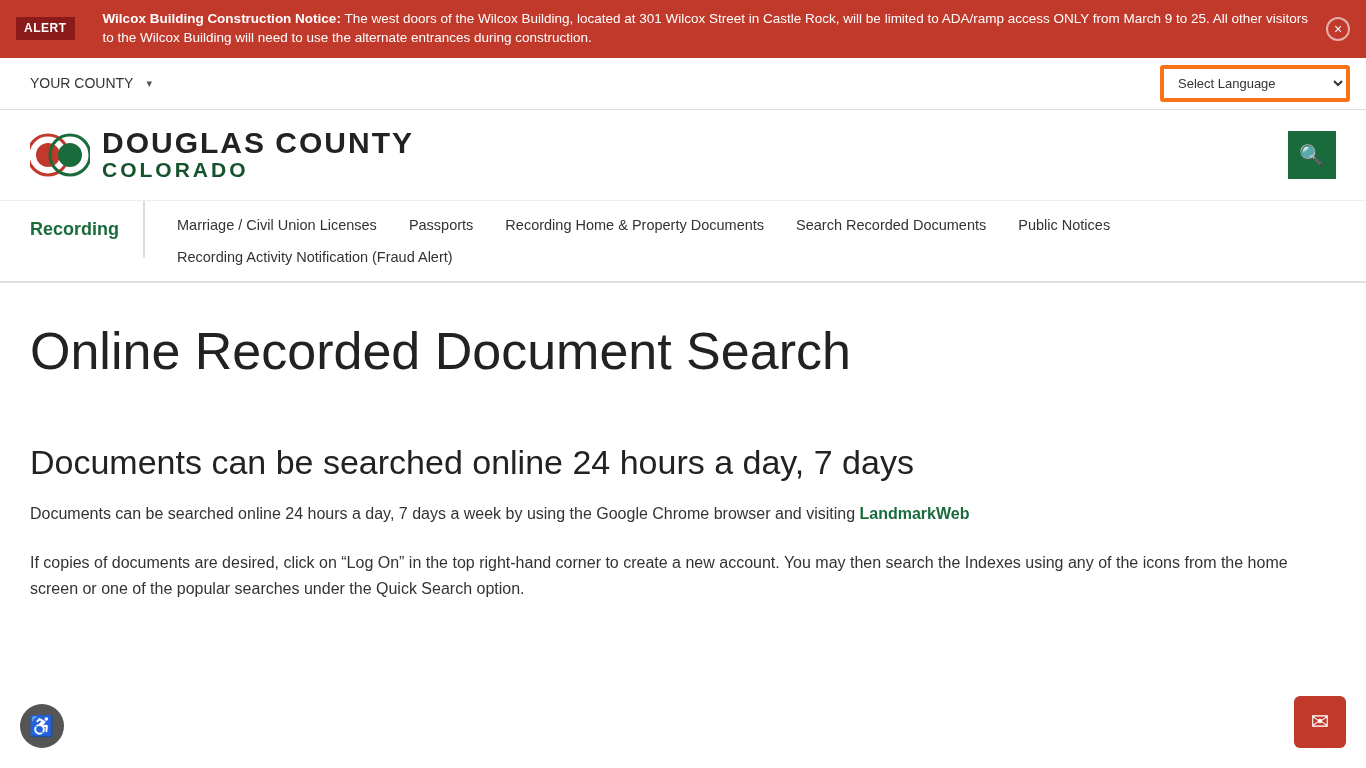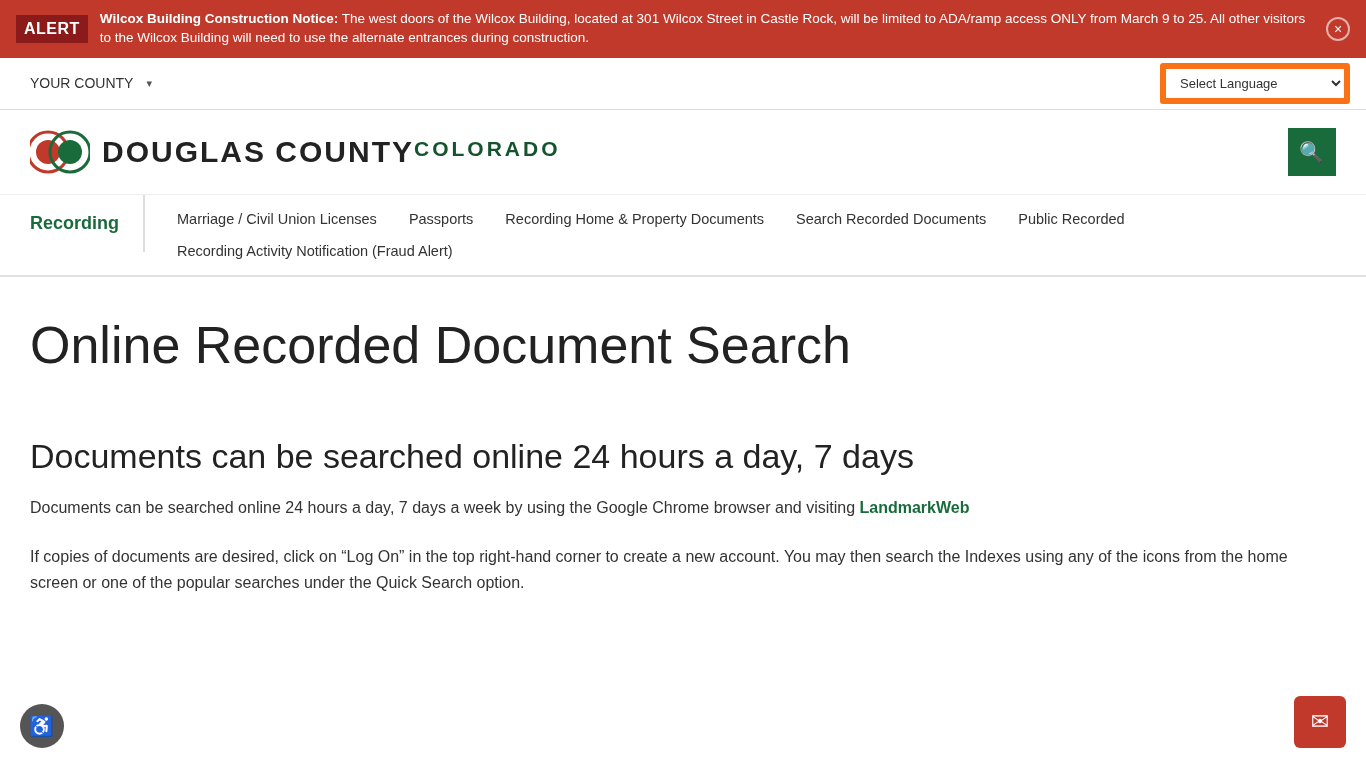--- a/index.html
+++ b/index.html
@@ -13,23 +13,23 @@
       align-items: center;
       padding: 10px 16px;
       font-size: 13.5px;
       line-height: 1.4;
       min-height: 56px;
     }
     .alert-label {
       background: #8b1a1a;
       color: #fff;
       font-weight: bold;
-      font-size: 16px;
+      font-size: 12px;
       padding: 3px 8px;
-      margin-right: 12px;
+      margin-right: 28px;
       flex-shrink: 0;
       letter-spacing: 0.5px;
     }
     .alert-text { flex: 1; }
     .alert-text strong { font-weight: bold; }
     .alert-close {
       background: none;
       border: 2px solid rgba(255,255,255,0.6);
       border-radius: 50%;
       color: #fff;
@@ -64,21 +64,21 @@
       align-items: center;
       gap: 13px;
       font-weight: 500;
     }
     .chevron { font-size: 11px; color: #555; }
     .top-nav-right {
       margin-left: auto;
     }
     .language-select {
       padding: 6px 10px;
-      border: 6px solid #f97316;
+      border: 4px solid #f97316;
       border-radius: 3px;
       font-size: 13px;
       color: #333;
       background: #fff;
       cursor: pointer;
       width: 190px;
     }
 
     
     .site-header {
@@ -92,21 +92,21 @@
       display: flex;
       align-items: center;
       gap: 12px;
     }
     .logo-circles {
       display: flex;
       gap: 4px;
     }
     .logo-text-group {
       display: flex;
-      flex-direction: row;
+      flex-direction: column;
     }
     .logo-text-main {
       font-size: 30px;
       font-weight: 900;
       color: #222;
       letter-spacing: 1px;
       line-height: 1;
       text-transform: uppercase;
     }
     .logo-text-sub {
@@ -286,21 +286,21 @@
   </button>
 </header>
 
 <nav class="main-nav">
   <div class="nav-section-label">Recording</div>
   <div class="nav-links">
     <a class="nav-link" href="#">Marriage / Civil Union Licenses</a>
     <a class="nav-link" href="#">Passports</a>
     <a class="nav-link" href="#">Recording Home &amp; Property Documents</a>
     <a class="nav-link" href="#">Search Recorded Documents</a>
-    <a class="nav-link" href="#">Public Recorded</a>
+    <a class="nav-link" href="#">Public Notices</a>
     <br>
     <a class="nav-link" href="#">Recording Activity Notification (Fraud Alert)</a>
   </div>
 </nav>
 
 <main class="main-content">
   <h1 class="page-title">Online Recorded Document Search</h1>
   <h2 class="section-heading">Documents can be searched online 24 hours a day, 7 days</h2>
   <p class="body-text">
     <span>Documents can be searched online 24 hours a day, 7 days a week by using the Google Chrome browser and visiting </span><a href="#">LandmarkWeb</a><span></span>

